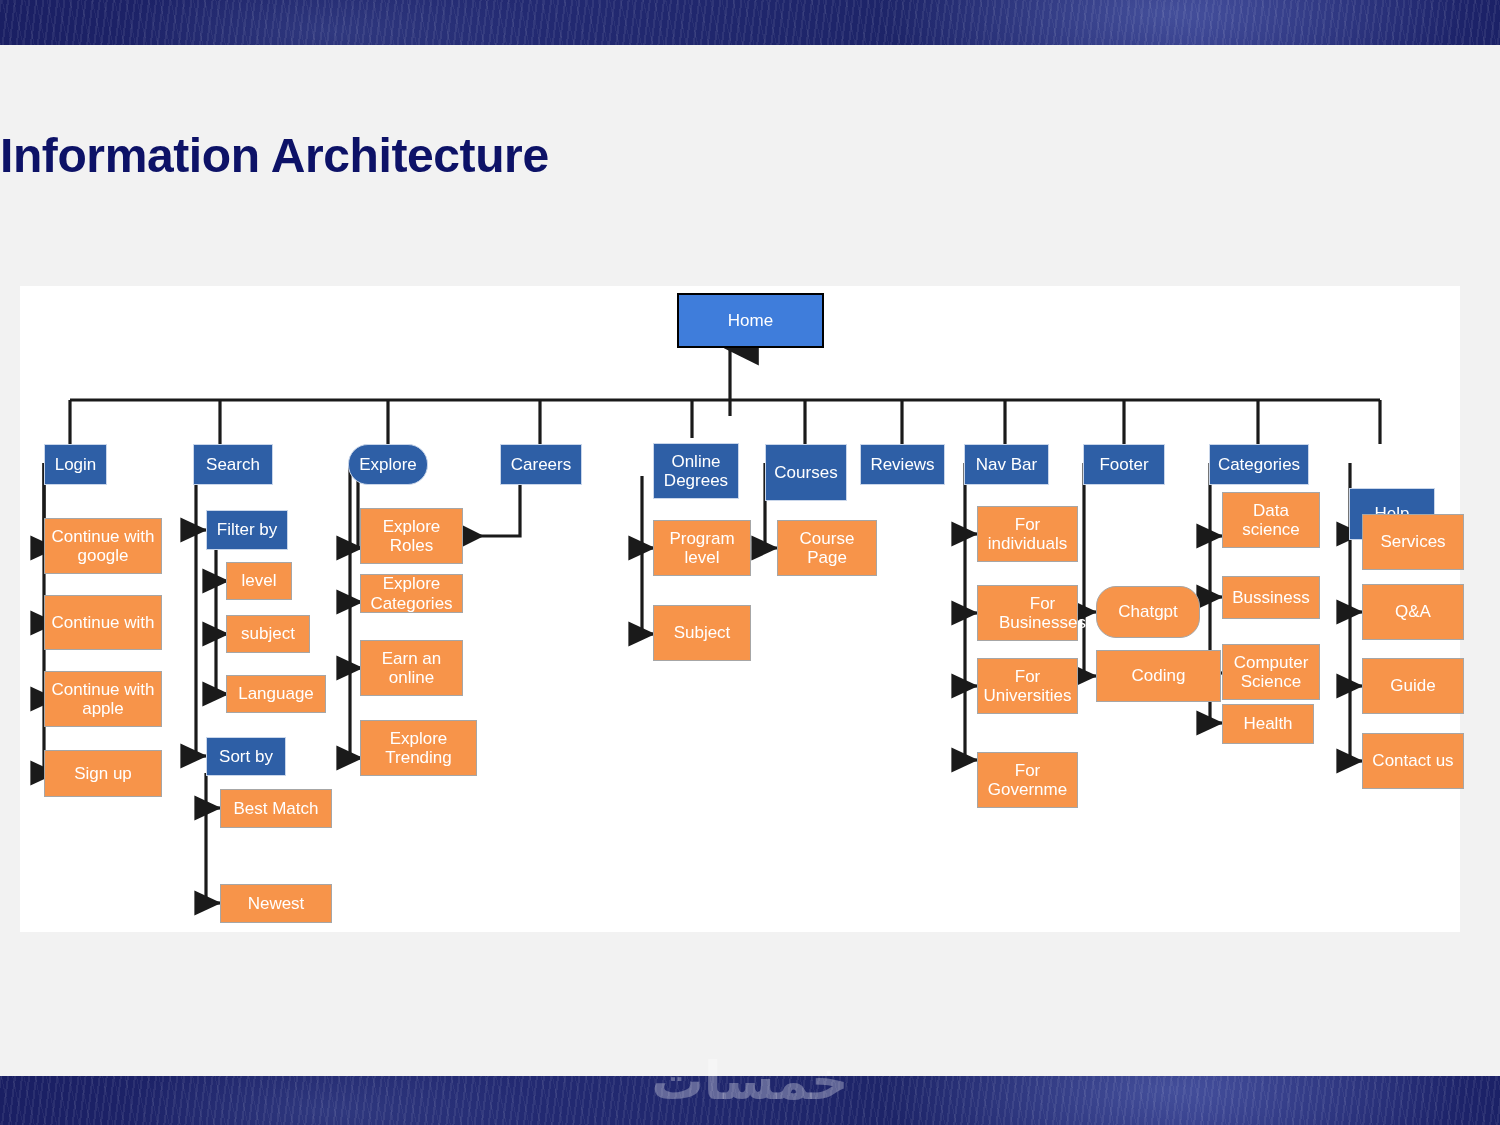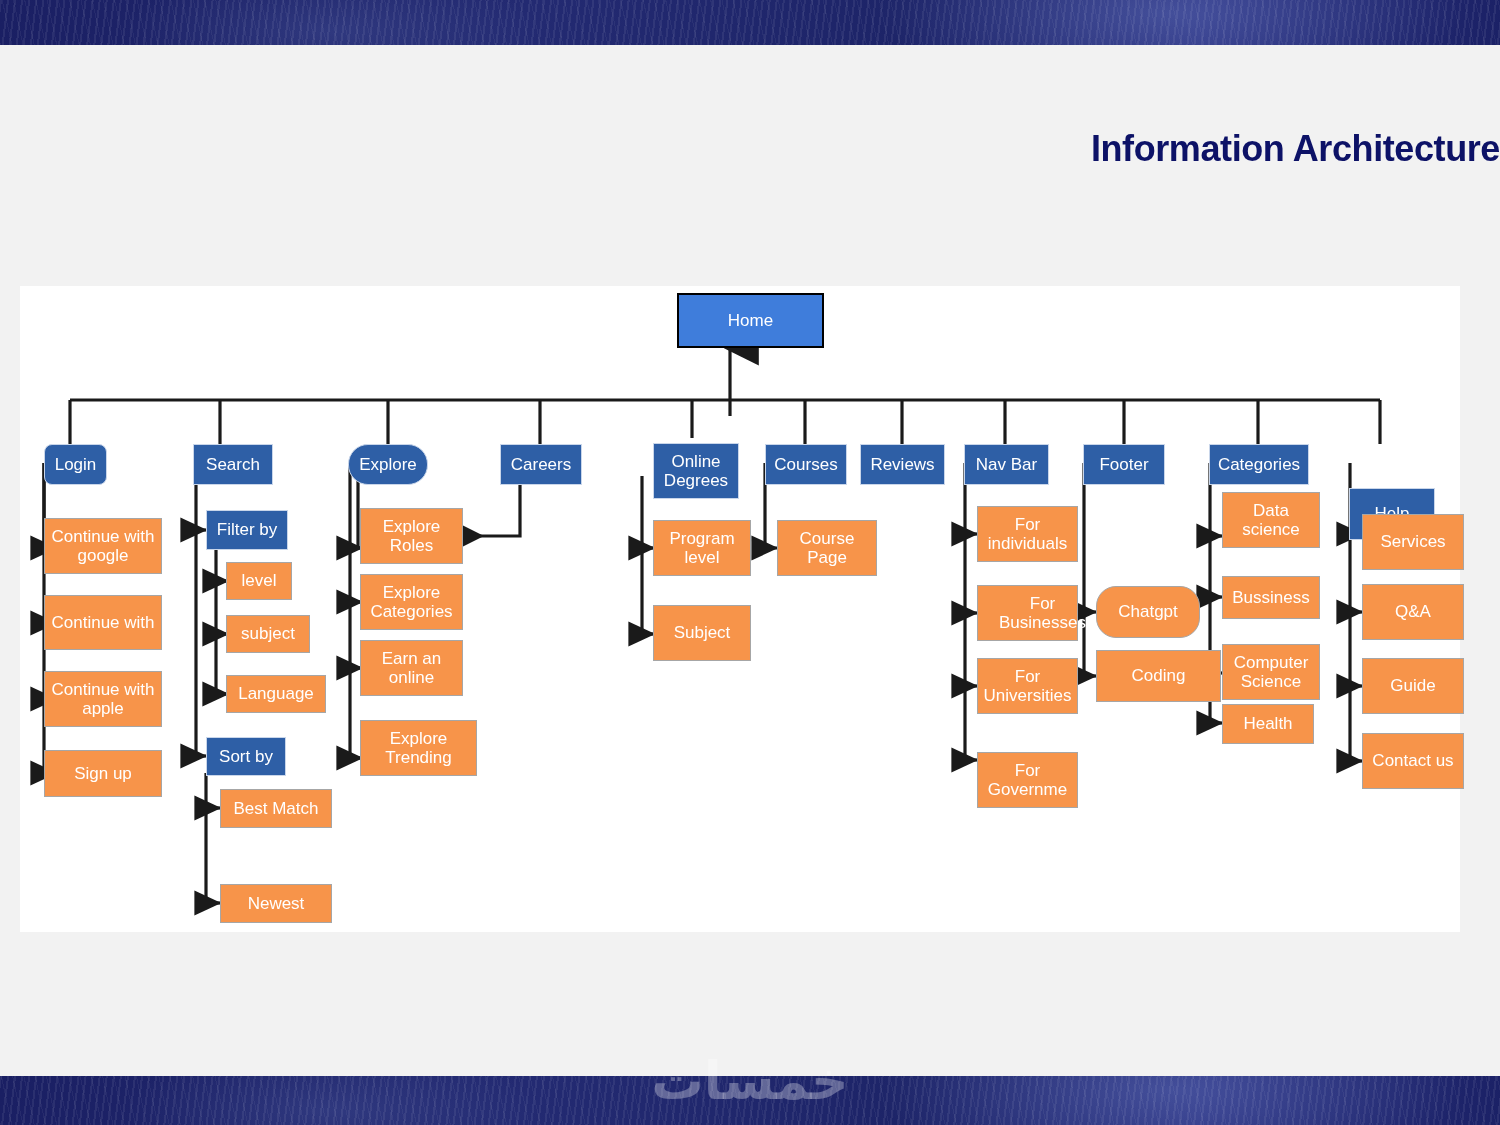--- a/index.html
+++ b/index.html
@@ -29,22 +29,22 @@
     font-family:"DejaVu Sans", sans-serif;
     font-size:52px;font-weight:700;
     color:rgba(255,255,255,.30);
     letter-spacing:1px;
     pointer-events:none;
     z-index:5;
   }
   
   .page-title{
     position:absolute;left:0;top:128px;width:1500px;
-    text-align:right;
-    font-size:36px;font-weight:700;color:#0d1267;
+    text-align:left;
+    font-size:48px;font-weight:700;color:#0d1267;
     letter-spacing:-.4px;
   }
   
   .canvas{
     position:absolute;left:20px;top:286px;width:1440px;height:646px;
     background:#ffffff;
   }
   .canvas svg{position:absolute;left:0;top:0;width:1440px;height:646px;}
   
   .node{
@@ -165,48 +165,48 @@
       <path d="M1330,177 L1330,475"></path>
       <path d="M1330,248 L1342,248" marker-end="url(#arrR)"></path>
       <path d="M1330,326 L1342,326" marker-end="url(#arrR)"></path>
       <path d="M1330,400 L1342,400" marker-end="url(#arrR)"></path>
       <path d="M1330,475 L1342,475" marker-end="url(#arrR)"></path>
     </g>
   </svg>
 
   <div class="node home" style="left:657px;top:7px;width:147px;height:55px;">Home</div>
 
-  <div class="node blue" style="left:24px;top:158px;width:63px;height:41px;border-radius:8px;">Login</div>
+  <div class="node blue" style="left:24px;top:158px;width:63px;height:41px;">Login</div>
   <div class="node orange" style="left:24px;top:232px;width:118px;height:56px;">Continue with google</div>
   <div class="node orange" style="left:24px;top:309px;width:118px;height:55px;">Continue with</div>
   <div class="node orange" style="left:24px;top:385px;width:118px;height:56px;">Continue with apple</div>
   <div class="node orange" style="left:24px;top:464px;width:118px;height:47px;">Sign up</div>
 
   <div class="node blue" style="left:173px;top:158px;width:80px;height:41px;">Search</div>
   <div class="node blue sub" style="left:186px;top:224px;width:82px;height:40px;">Filter by</div>
   <div class="node orange" style="left:206px;top:276px;width:66px;height:38px;">level</div>
   <div class="node orange" style="left:206px;top:329px;width:84px;height:38px;">subject</div>
   <div class="node orange" style="left:206px;top:389px;width:100px;height:38px;">Language</div>
   <div class="node blue sub" style="left:186px;top:451px;width:80px;height:39px;">Sort by</div>
   <div class="node orange" style="left:200px;top:503px;width:112px;height:39px;">Best Match</div>
   <div class="node orange" style="left:200px;top:598px;width:112px;height:39px;">Newest</div>
 
   <div class="node blue" style="left:328px;top:158px;width:80px;height:41px;border-radius:20px;">Explore</div>
   <div class="node orange" style="left:340px;top:222px;width:103px;height:56px;">Explore Roles</div>
-  <div class="node orange" style="left:340px;top:288px;width:103px;height:56px;">Explore Categories</div>
+  <div class="node orange" style="left:340px;top:288px;width:103px;height:39px;">Explore Categories</div>
   <div class="node orange" style="left:340px;top:354px;width:103px;height:56px;">Earn an online</div>
   <div class="node orange" style="left:340px;top:434px;width:117px;height:56px;">Explore Trending</div>
 
   <div class="node blue" style="left:480px;top:158px;width:82px;height:41px;">Careers</div>
 
   <div class="node blue" style="left:633px;top:157px;width:86px;height:56px;">Online Degrees</div>
   <div class="node orange" style="left:633px;top:234px;width:98px;height:56px;">Program level</div>
   <div class="node orange" style="left:633px;top:319px;width:98px;height:56px;">Subject</div>
 
-  <div class="node blue" style="left:745px;top:158px;width:82px;height:41px;">Courses</div>
+  <div class="node blue" style="left:745px;top:158px;width:82px;height:57px;">Courses</div>
   <div class="node orange" style="left:757px;top:234px;width:100px;height:56px;">Course Page</div>
 
   <div class="node blue" style="left:840px;top:158px;width:85px;height:41px;">Reviews</div>
 
   <div class="node blue" style="left:944px;top:158px;width:85px;height:41px;">Nav Bar</div>
   <div class="node orange" style="left:957px;top:220px;width:101px;height:56px;">For individuals</div>
   <div class="node orange" style="left:957px;top:299px;width:101px;height:56px;padding-left:30px;">For Businesses</div>
   <div class="node orange" style="left:957px;top:372px;width:101px;height:56px;">For Universities</div>
   <div class="node orange" style="left:957px;top:446px;width:101px;height:56px;margin-top:20px;">For Governme</div>
 

